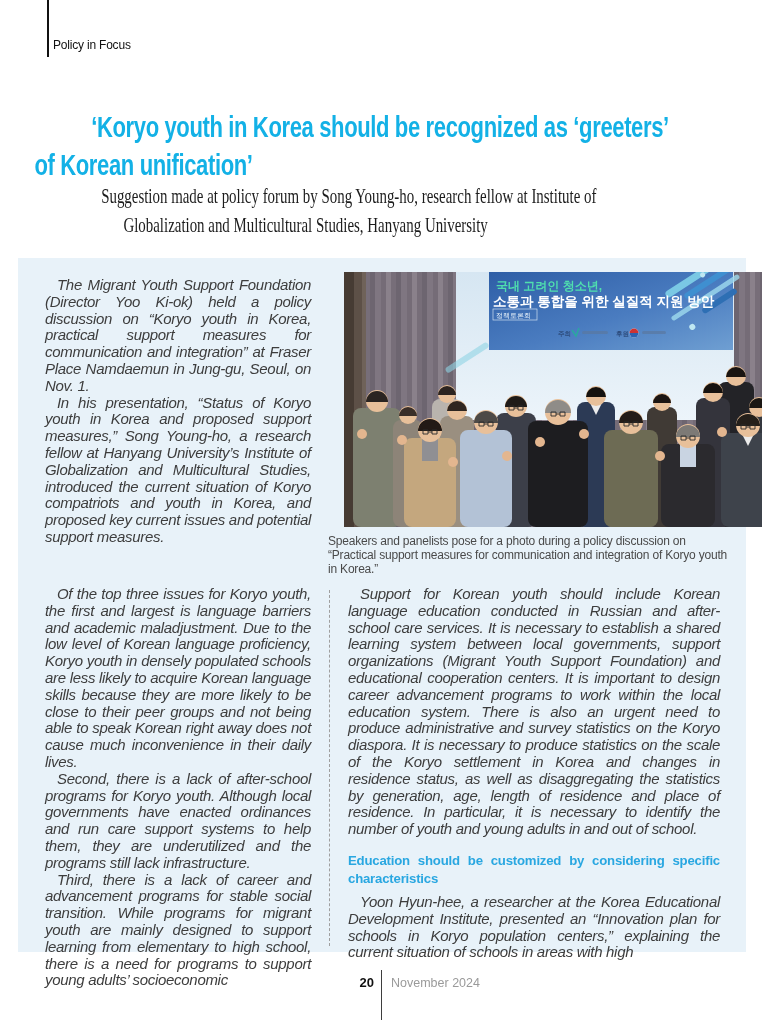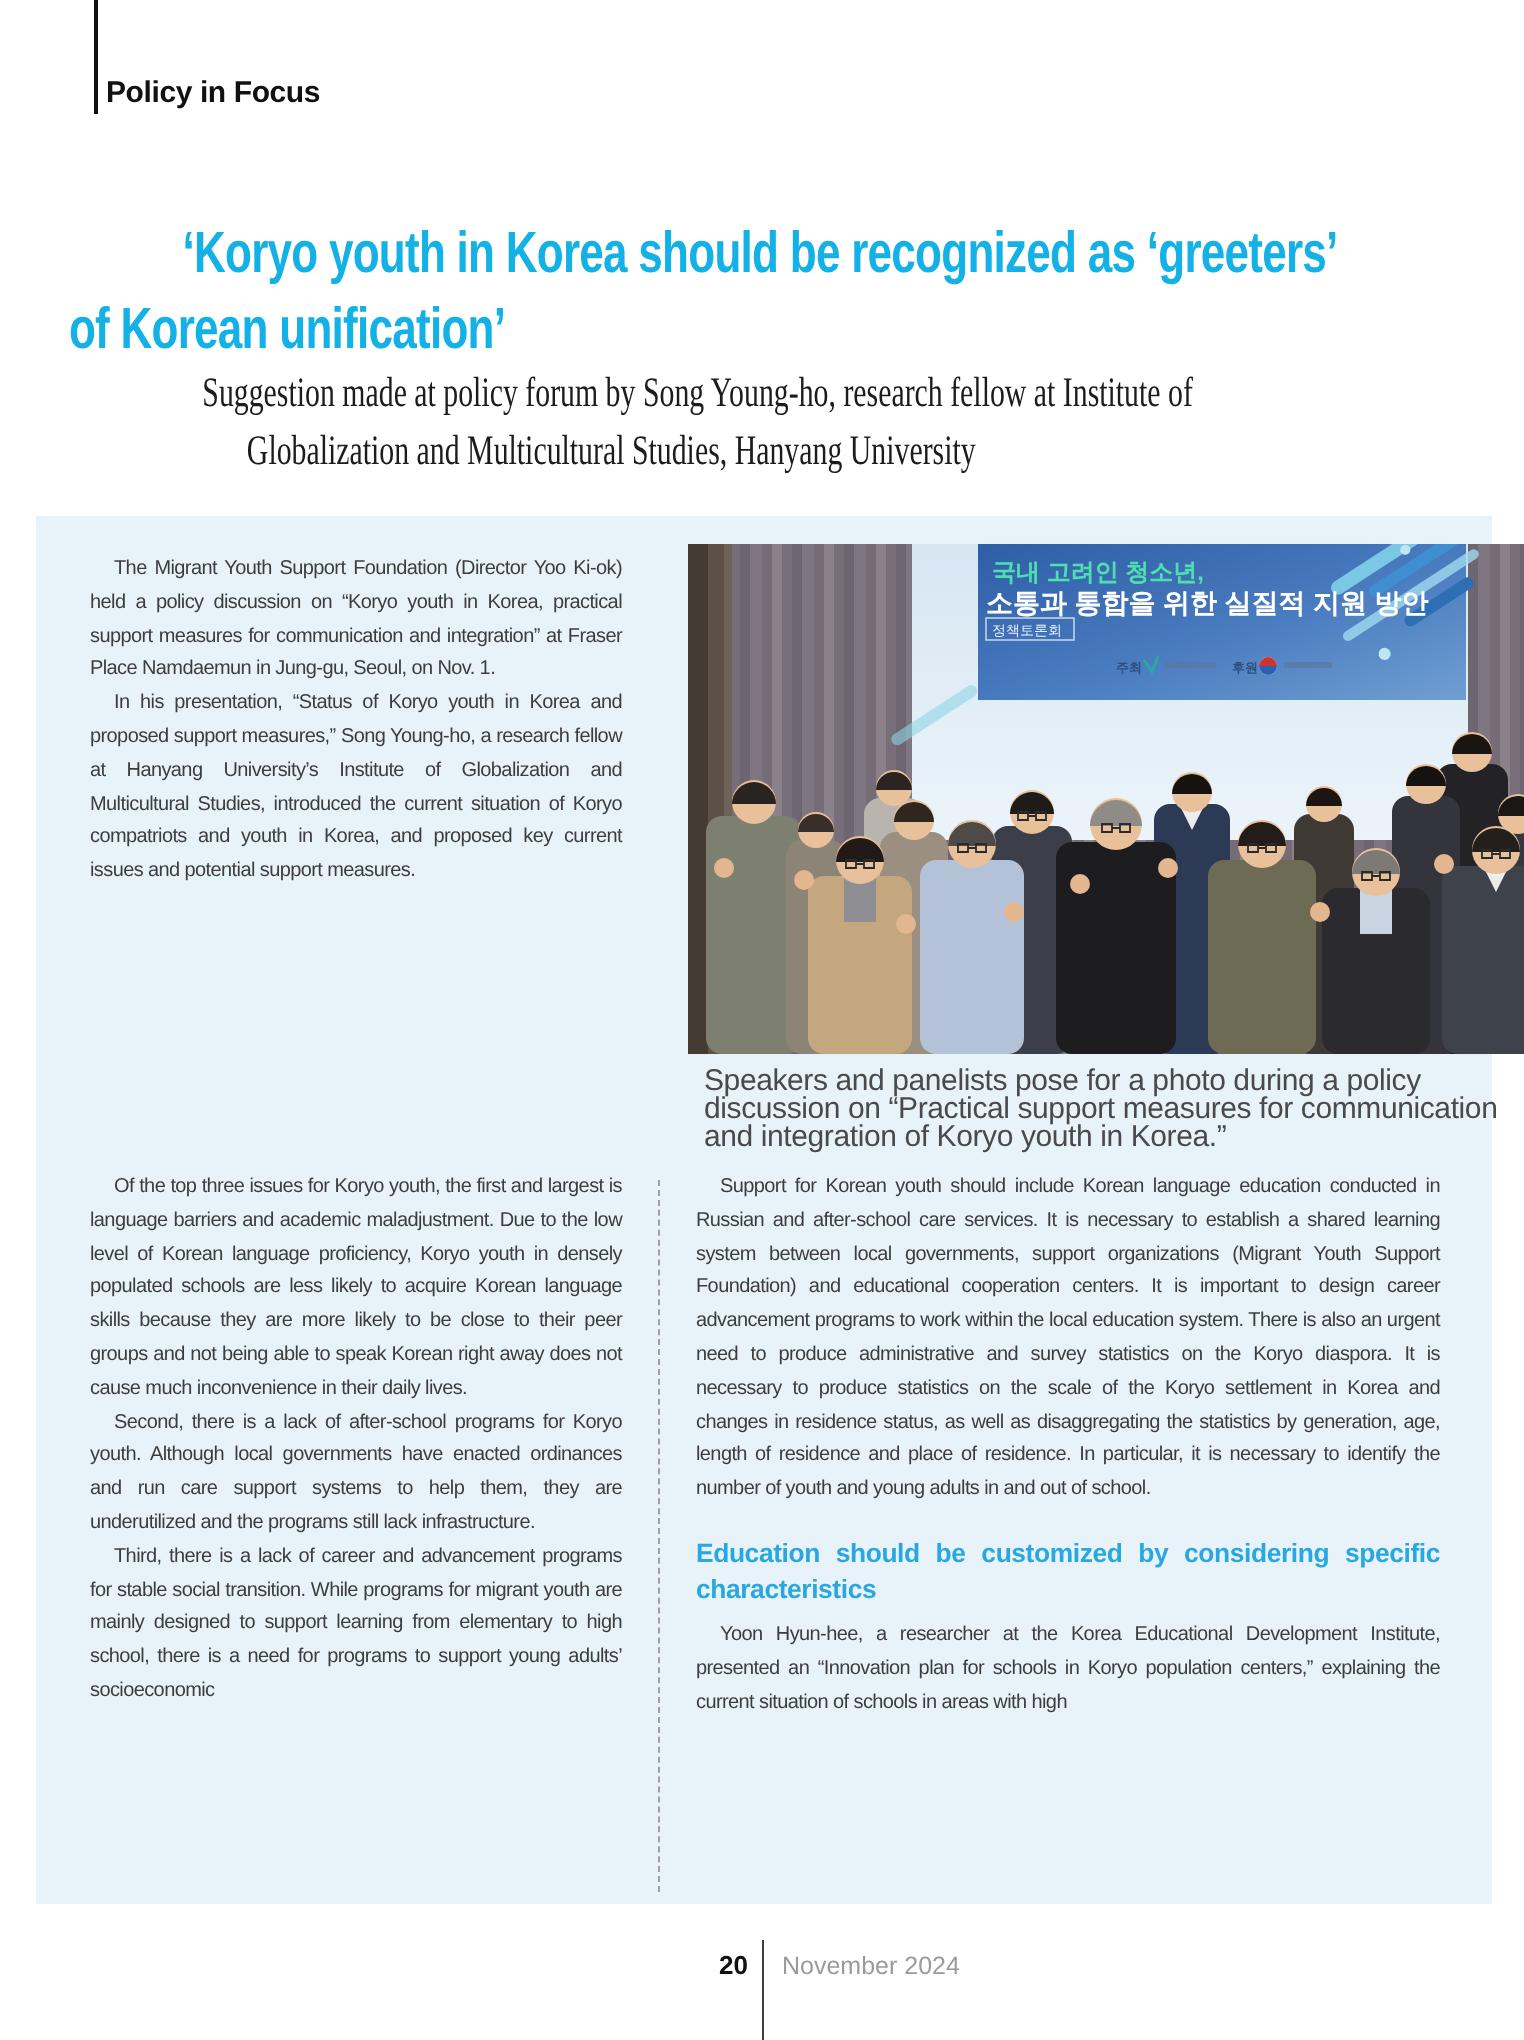--- a/index.html
+++ b/index.html
@@ -1,39 +1,39 @@
 <!DOCTYPE html>
 <html><head>
 <meta charset="utf-8">
 <style>
   * { margin:0; padding:0; box-sizing:border-box; }
   html,body { background:#ffffff; }
   body { font-family:"Liberation Sans", sans-serif; }
   .page { position:relative; width:762px; height:1020px; background:#fff; overflow:hidden; }
 
   .top-rule { position:absolute; left:47px; top:0; width:2px; height:57px; background:#111; }
-  .kicker { position:absolute; left:53px; top:38px; font-size:15px; font-weight:bold; color:#111; letter-spacing:-0.2px; }
+  .kicker { position:absolute; left:53px; top:38px; font-size:12px; font-weight:normal; color:#111; letter-spacing:-0.2px; }
 
   .title-block { position:absolute; left:0; top:108px; width:762px; text-align:left; color:#13b1e6; font-weight:bold; font-size:29px; line-height:38px; }
   .title-line { display:inline-block; transform:scaleX(0.76); transform-origin:50% 50%; white-space:nowrap; letter-spacing:-0.5px; }
 
   .subtitle-block { position:absolute; left:0; top:182px; width:612px; text-align:center; font-family:"Liberation Serif", serif; font-size:21px; line-height:29px; color:#1c1c1c; }
   .subtitle-line { display:inline-block; transform:scaleX(0.71); transform-origin:50% 50%; white-space:nowrap; }
 
   .bluebox { position:absolute; left:18px; top:258px; width:728px; height:694px; background:#e8f2f9; }
 
-  .body-text p { font-size:10px; line-height:16.8px; letter-spacing:-0.3px; color:#3d3d3d; text-align:justify; text-indent:12px; }
+  .body-text p { font-size:15px; line-height:16.8px; letter-spacing:-0.3px; color:#3d3d3d; text-align:justify; text-indent:12px;font-style:italic; }
   .body-text p.no-indent { text-indent:0; }
 
   .col-upper-left { position:absolute; left:27px; top:19px; width:266px; }
 
   .photo { position:absolute; left:326px; top:14px; width:418px; height:255px; overflow:hidden; }
   .photo svg { display:block; }
 
-  .caption { position:absolute; left:310px; top:276px; width:408px; font-size:15px; line-height:14px; letter-spacing:-0.2px; color:#4a4a4a;margin-left:24px; }
+  .caption { position:absolute; left:310px; top:276px; width:408px; font-size:12px; line-height:14px; letter-spacing:-0.2px; color:#4a4a4a; }
 
   .section-heading { font-size:13.2px; line-height:18.5px; font-weight:bold; color:#29a7e1; letter-spacing:-0.2px; text-align:justify; margin-bottom:5px; }
 
   .col-lower-left { position:absolute; left:27px; top:328px; width:266px; }
   .col-divider { position:absolute; left:311px; top:332px; height:356px; width:0; border-left:1px dashed #9f9f9f; }
   .col-lower-right { position:absolute; left:330px; top:328px; width:372px; }
   .col-lower-right .section-heading { margin-top:14px; }
 
   .footer-pagenum { position:absolute; left:330px; top:975px; width:44px; text-align:right; font-size:13px; font-weight:bold; color:#111; }
   .footer-line { position:absolute; left:381px; top:970px; width:1px; height:50px; background:#3e3e3e; }

